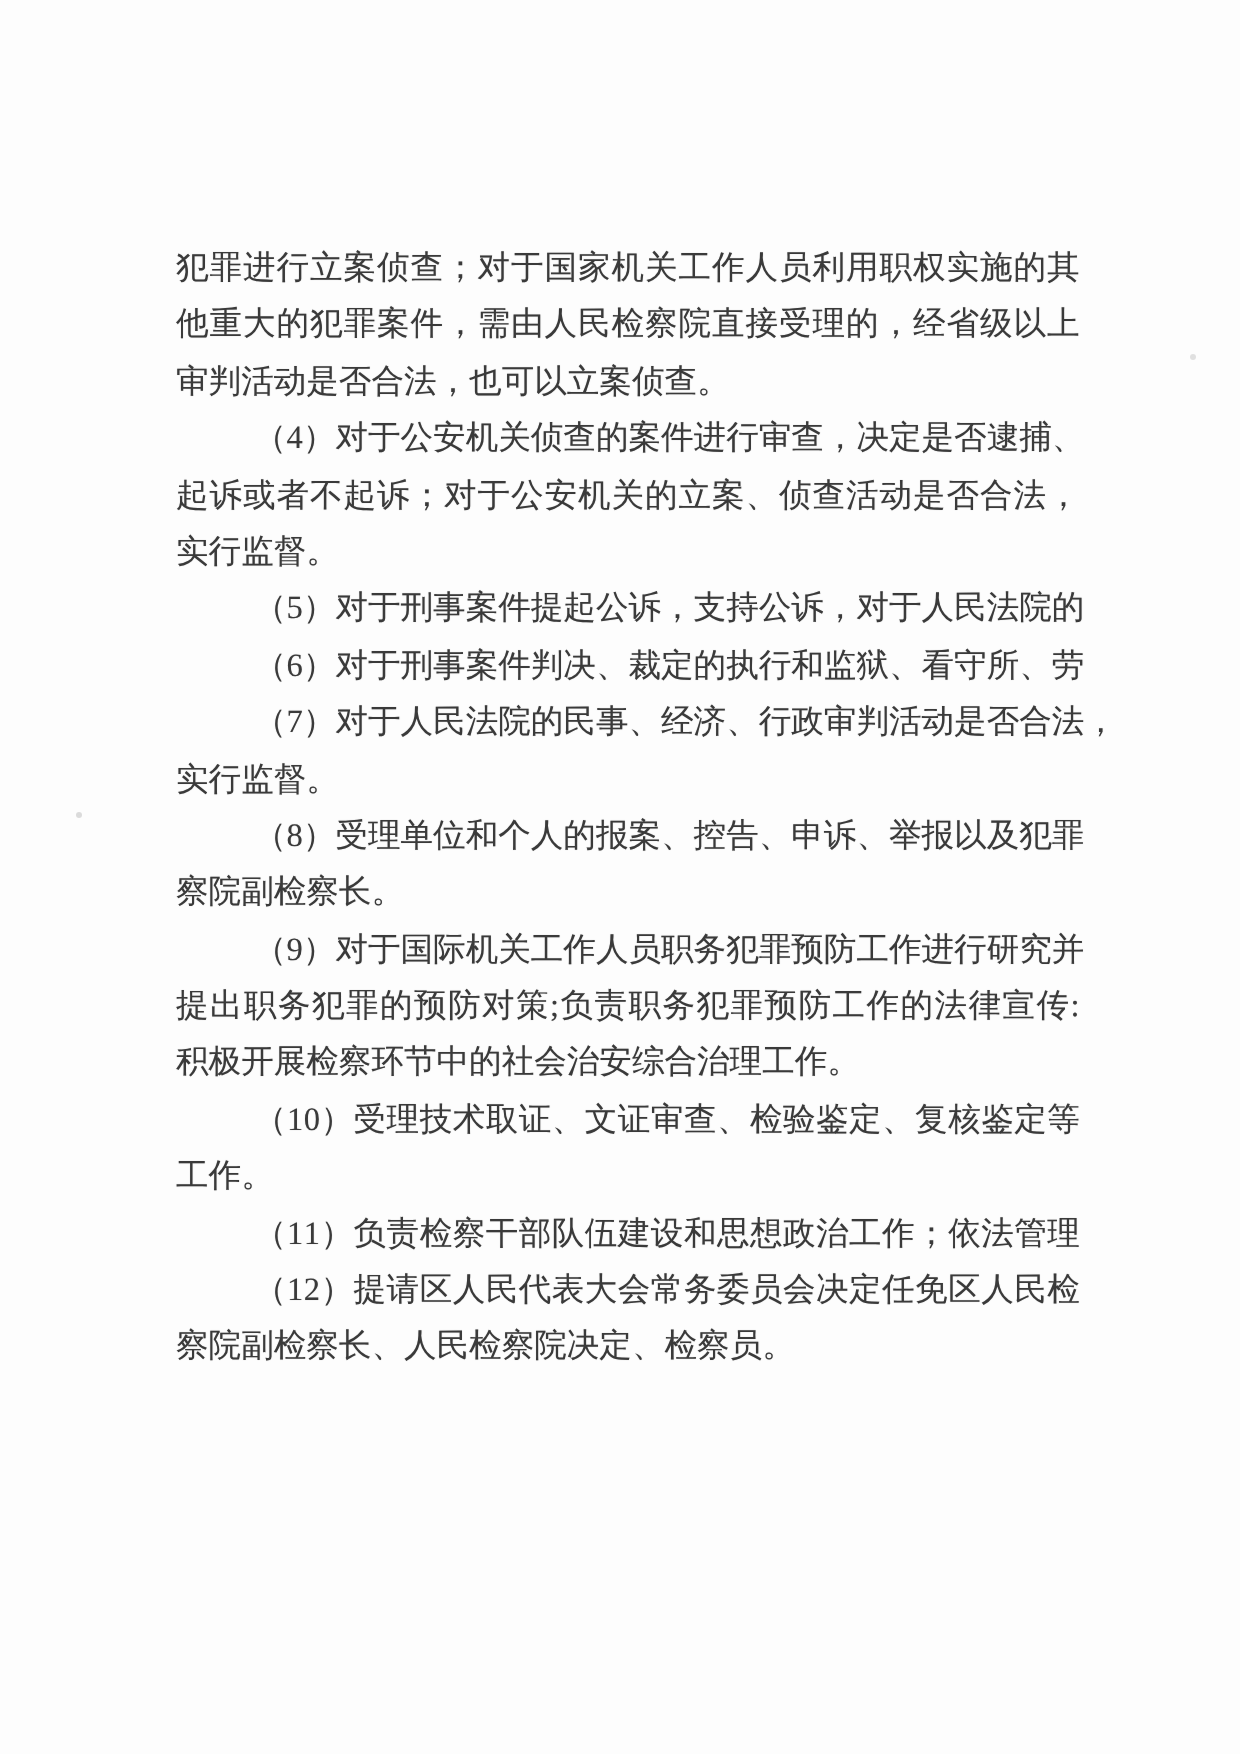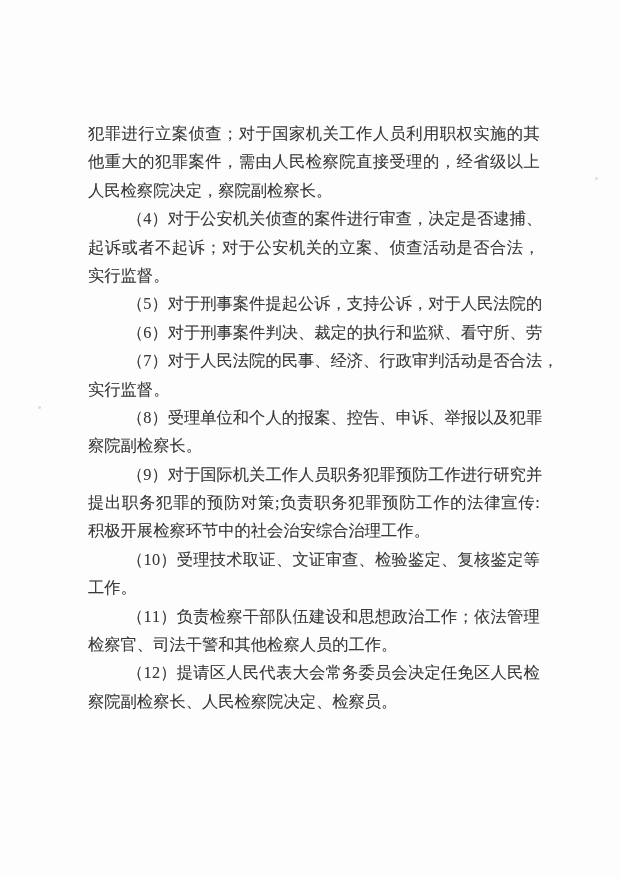--- a/index.html
+++ b/index.html
@@ -101,21 +101,21 @@
         <span>受</span>
         <span>理</span>
         <span>的</span>
         <span>，</span>
         <span>经</span>
         <span>省</span>
         <span>级</span>
         <span>以</span>
         <span>上</span>
       </div>
-      <div class="line">人民检察院决定，察院副检察长。</div>
+      <div class="line">审判活动是否合法，也可以立案侦查。</div>
       <div class="line justify indent">
         <span>（</span>
         <span>4</span>
         <span>）</span>
         <span>对</span>
         <span>于</span>
         <span>公</span>
         <span>安</span>
         <span>机</span>
         <span>关</span>
@@ -391,21 +391,20 @@
         <span>政</span>
         <span>治</span>
         <span>工</span>
         <span>作</span>
         <span>；</span>
         <span>依</span>
         <span>法</span>
         <span>管</span>
         <span>理</span>
       </div>
-      <div class="line">检察官、司法干警和其他检察人员的工作。</div>
       <div class="line justify indent">
         <span>（</span>
         <span>1</span>
         <span>2</span>
         <span>）</span>
         <span>提</span>
         <span>请</span>
         <span>区</span>
         <span>人</span>
         <span>民</span>

